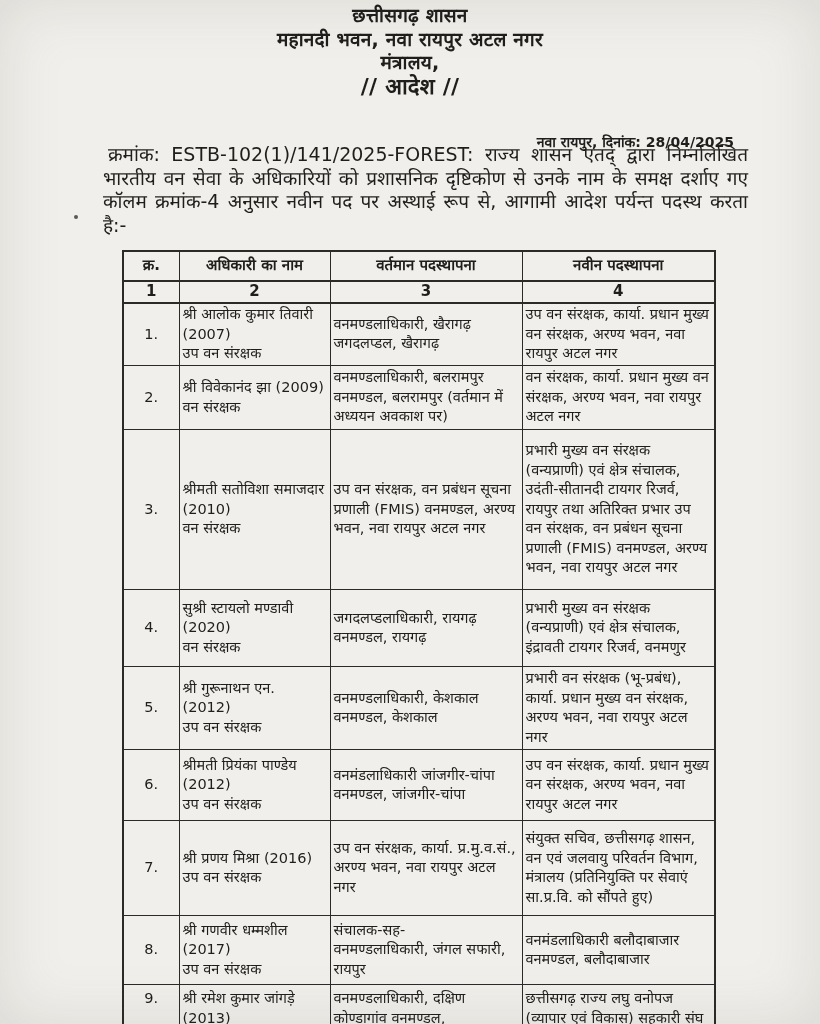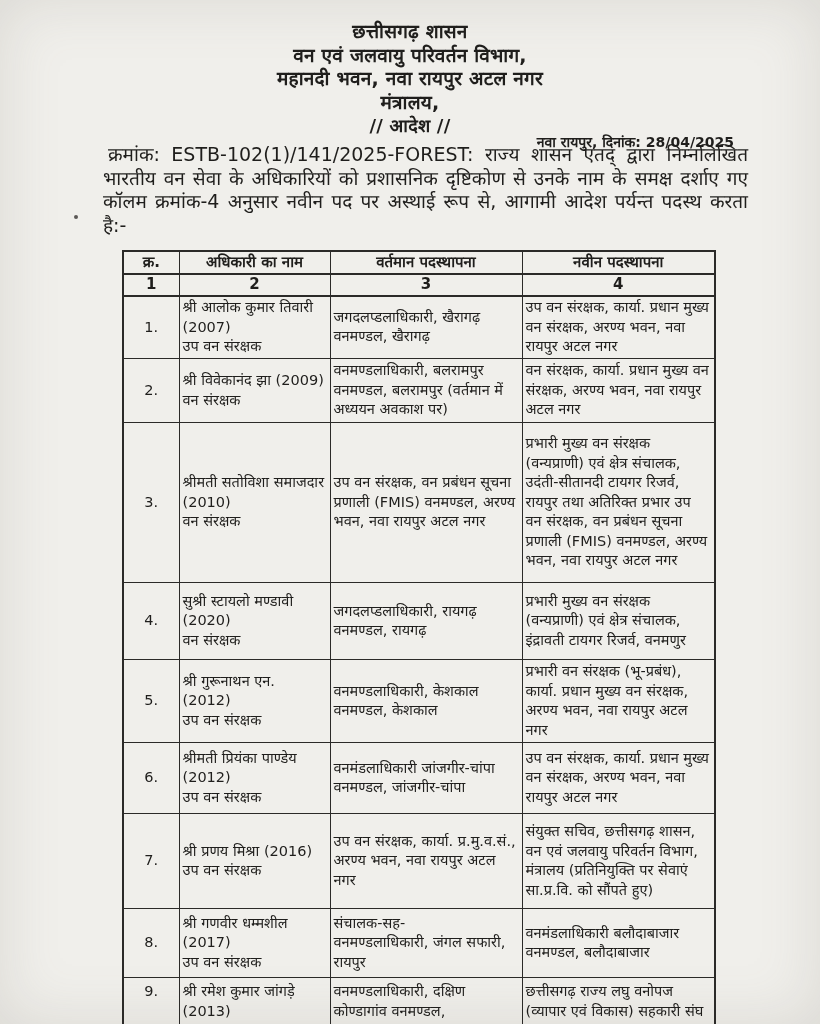--- a/index.html
+++ b/index.html
@@ -11,28 +11,28 @@
     color: #1f1e1c;
     font-family: "DejaVu Sans", "Liberation Sans", sans-serif;
   }
   .page {
     position: absolute; inset: 0;
     box-shadow: inset 0 0 60px rgba(120,115,105,0.18);
   }
 
   
   .letterhead {
-    position: absolute; top: 20px; left: 0; width: 820px;
+    position: absolute; top: 4px; left: 0; width: 820px;
     text-align: center;
     font-weight: 600;
     font-size: 19px;
     line-height: 23.5px;
     letter-spacing: 0.2px;
   }
-  .letterhead .order-mark { font-size: 18px; }
+  .letterhead .order-mark { font-size: 22px; }
 
   
   .date-line {
     position: absolute; top: 132px; right: 86px;
     font-weight: 600;
     font-size: 14px;
   }
 
   
   .order-para {
@@ -67,21 +67,21 @@
     padding: 1px 3px;
     vertical-align: middle;
     overflow: hidden;
   }
   .posting-table thead th {
     font-weight: 700;
     text-align: center;
     font-size: 15px;
     padding: 0 2px;
   }
-  .posting-table thead tr:nth-child(1) { height: 23px; border-bottom: 2px solid #2b2a28; padding-left: 12px; }
+  .posting-table thead tr:nth-child(1) { height: 30px; border-bottom: 2px solid #2b2a28; padding-left: 12px; }
   .posting-table thead tr:nth-child(1) th { border-bottom: 2px solid #2b2a28; }
   .posting-table thead tr:nth-child(2) { height: 21px; }
   .posting-table thead tr:nth-child(2) th { border-bottom: 2px solid #2b2a28; font-weight: 600; }
 
   .posting-table td.sno { text-align: center; white-space: nowrap; }
   .posting-table td.txt { text-align: left; white-space: pre-line; word-break: break-word; }
 
   .posting-table tbody tr:nth-child(1) { height: 63px; }
   .posting-table tbody tr:nth-child(2) { height: 64px; }
   .posting-table tbody tr:nth-child(3) { height: 160px; }
@@ -93,21 +93,20 @@
   .posting-table tbody tr:nth-child(9) { height: 110px; vertical-align: top; }
   .posting-table tbody tr:nth-child(9) td { vertical-align: top; padding-top: 4px; }
 </style>
 </head>
 <body>
 
 <div class="page">
 
   <div class="letterhead">
     <div>छत्तीसगढ़ शासन</div>
-    <div>वन एवं जलवायु परिवर्तन विभाग,</div>
     <div>महानदी भवन, नवा रायपुर अटल नगर</div>
     <div>मंत्रालय,</div>
     <div class="order-mark">// आदेश //</div>
   </div>
 
   <div class="date-line">नवा रायपुर, दिनांक:  28/04/2025</div>
 
   <div class="order-para">क्रमांक: ESTB-102(1)/141/2025-FOREST: राज्य शासन एतद् द्वारा निम्नलिखित भारतीय वन सेवा के अधिकारियों को प्रशासनिक दृष्टिकोण से उनके नाम के समक्ष दर्शाए गए कॉलम क्रमांक-4 अनुसार नवीन पद पर अस्थाई रूप से, आगामी आदेश पर्यन्त पदस्थ करता है:-</div>
 
   <div class="scan-dot"></div>
@@ -131,21 +130,21 @@
         <th>2</th>
         <th>3</th>
         <th>4</th>
       </tr>
     </thead>
     <tbody>
       <tr>
         <td class="sno">1.</td>
         <td class="txt">श्री आलोक कुमार तिवारी (2007)
 उप वन संरक्षक</td>
-        <td class="txt">जगदलप्डलाधिकारी, खैरागढ़ वनमण्डल, खैरागढ़</td>
+        <td class="txt">वनमण्डलाधिकारी, खैरागढ़ जगदलप्डल, खैरागढ़</td>
         <td class="txt">उप वन संरक्षक, कार्या. प्रधान मुख्य वन संरक्षक, अरण्य भवन, नवा रायपुर अटल नगर</td>
       </tr>
       <tr>
         <td class="sno">2.</td>
         <td class="txt">श्री विवेकानंद झा (2009)
 वन संरक्षक</td>
         <td class="txt">वनमण्डलाधिकारी, बलरामपुर वनमण्डल, बलरामपुर (वर्तमान में अध्ययन अवकाश पर)</td>
         <td class="txt">वन संरक्षक, कार्या. प्रधान मुख्य वन संरक्षक, अरण्य भवन, नवा रायपुर अटल नगर</td>
       </tr>
       <tr>

